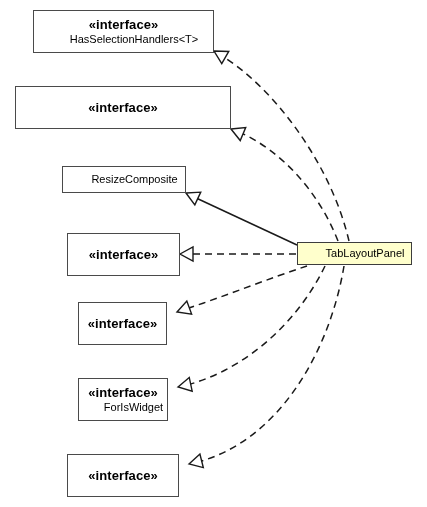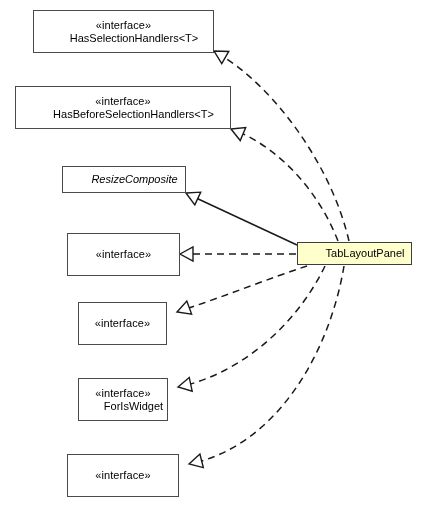--- a/index.html
+++ b/index.html
@@ -31,31 +31,31 @@
     display: flex;
     flex-direction: column;
     align-items: center;
     justify-content: center;
     text-align: center;
     color: #000000;
     line-height: 1.18;
     z-index: 2;
   }
   .stereotype {
-    font-size: 11px;
+    font-size: 13px;
     letter-spacing: 0.1px;
     white-space: nowrap;
+    font-weight: bold;
   }
   .node-name {
     font-size: 11px;
     white-space: nowrap;
     margin-left: 21px;
   }
   .node-name.abstract {
-    font-style: italic;
   }
   .uml-node.highlight {
     background: #ffffcc;
     border-color: #3d3d3d;
   }
 </style>
 </head>
 <body>
 
 <div id="diagram">
@@ -89,21 +89,20 @@
         <polygon points="189,464 199.92039117239028,454.06294527327236 203.30729771078563,467.64708544113626" fill="#ffffff" stroke="#1a1a1a" stroke-width="1.4" stroke-linejoin="miter"></polygon>
       </g>
     </svg>
   <div id="nodes-layer">
       <div class="uml-node" style="left: 33px; top: 10px; width: 181px; height: 43px;">
         <div class="stereotype">«interface»</div>
         <div class="node-name">HasSelectionHandlers&lt;T&gt;</div>
       </div>
       <div class="uml-node" style="left: 15px; top: 86px; width: 216px; height: 43px;">
         <div class="stereotype">«interface»</div>
-        <div class="node-name">HasBeforeSelectionHandlers&lt;T&gt;</div>
       </div>
       <div class="uml-node" style="left: 62px; top: 166px; width: 124px; height: 27px;">
         <div class="node-name abstract">ResizeComposite</div>
       </div>
       <div class="uml-node" style="left: 67px; top: 233px; width: 113px; height: 43px;">
         <div class="stereotype">«interface»</div>
       </div>
       <div class="uml-node" style="left: 78px; top: 302px; width: 89px; height: 43px;">
         <div class="stereotype">«interface»</div>
       </div>

